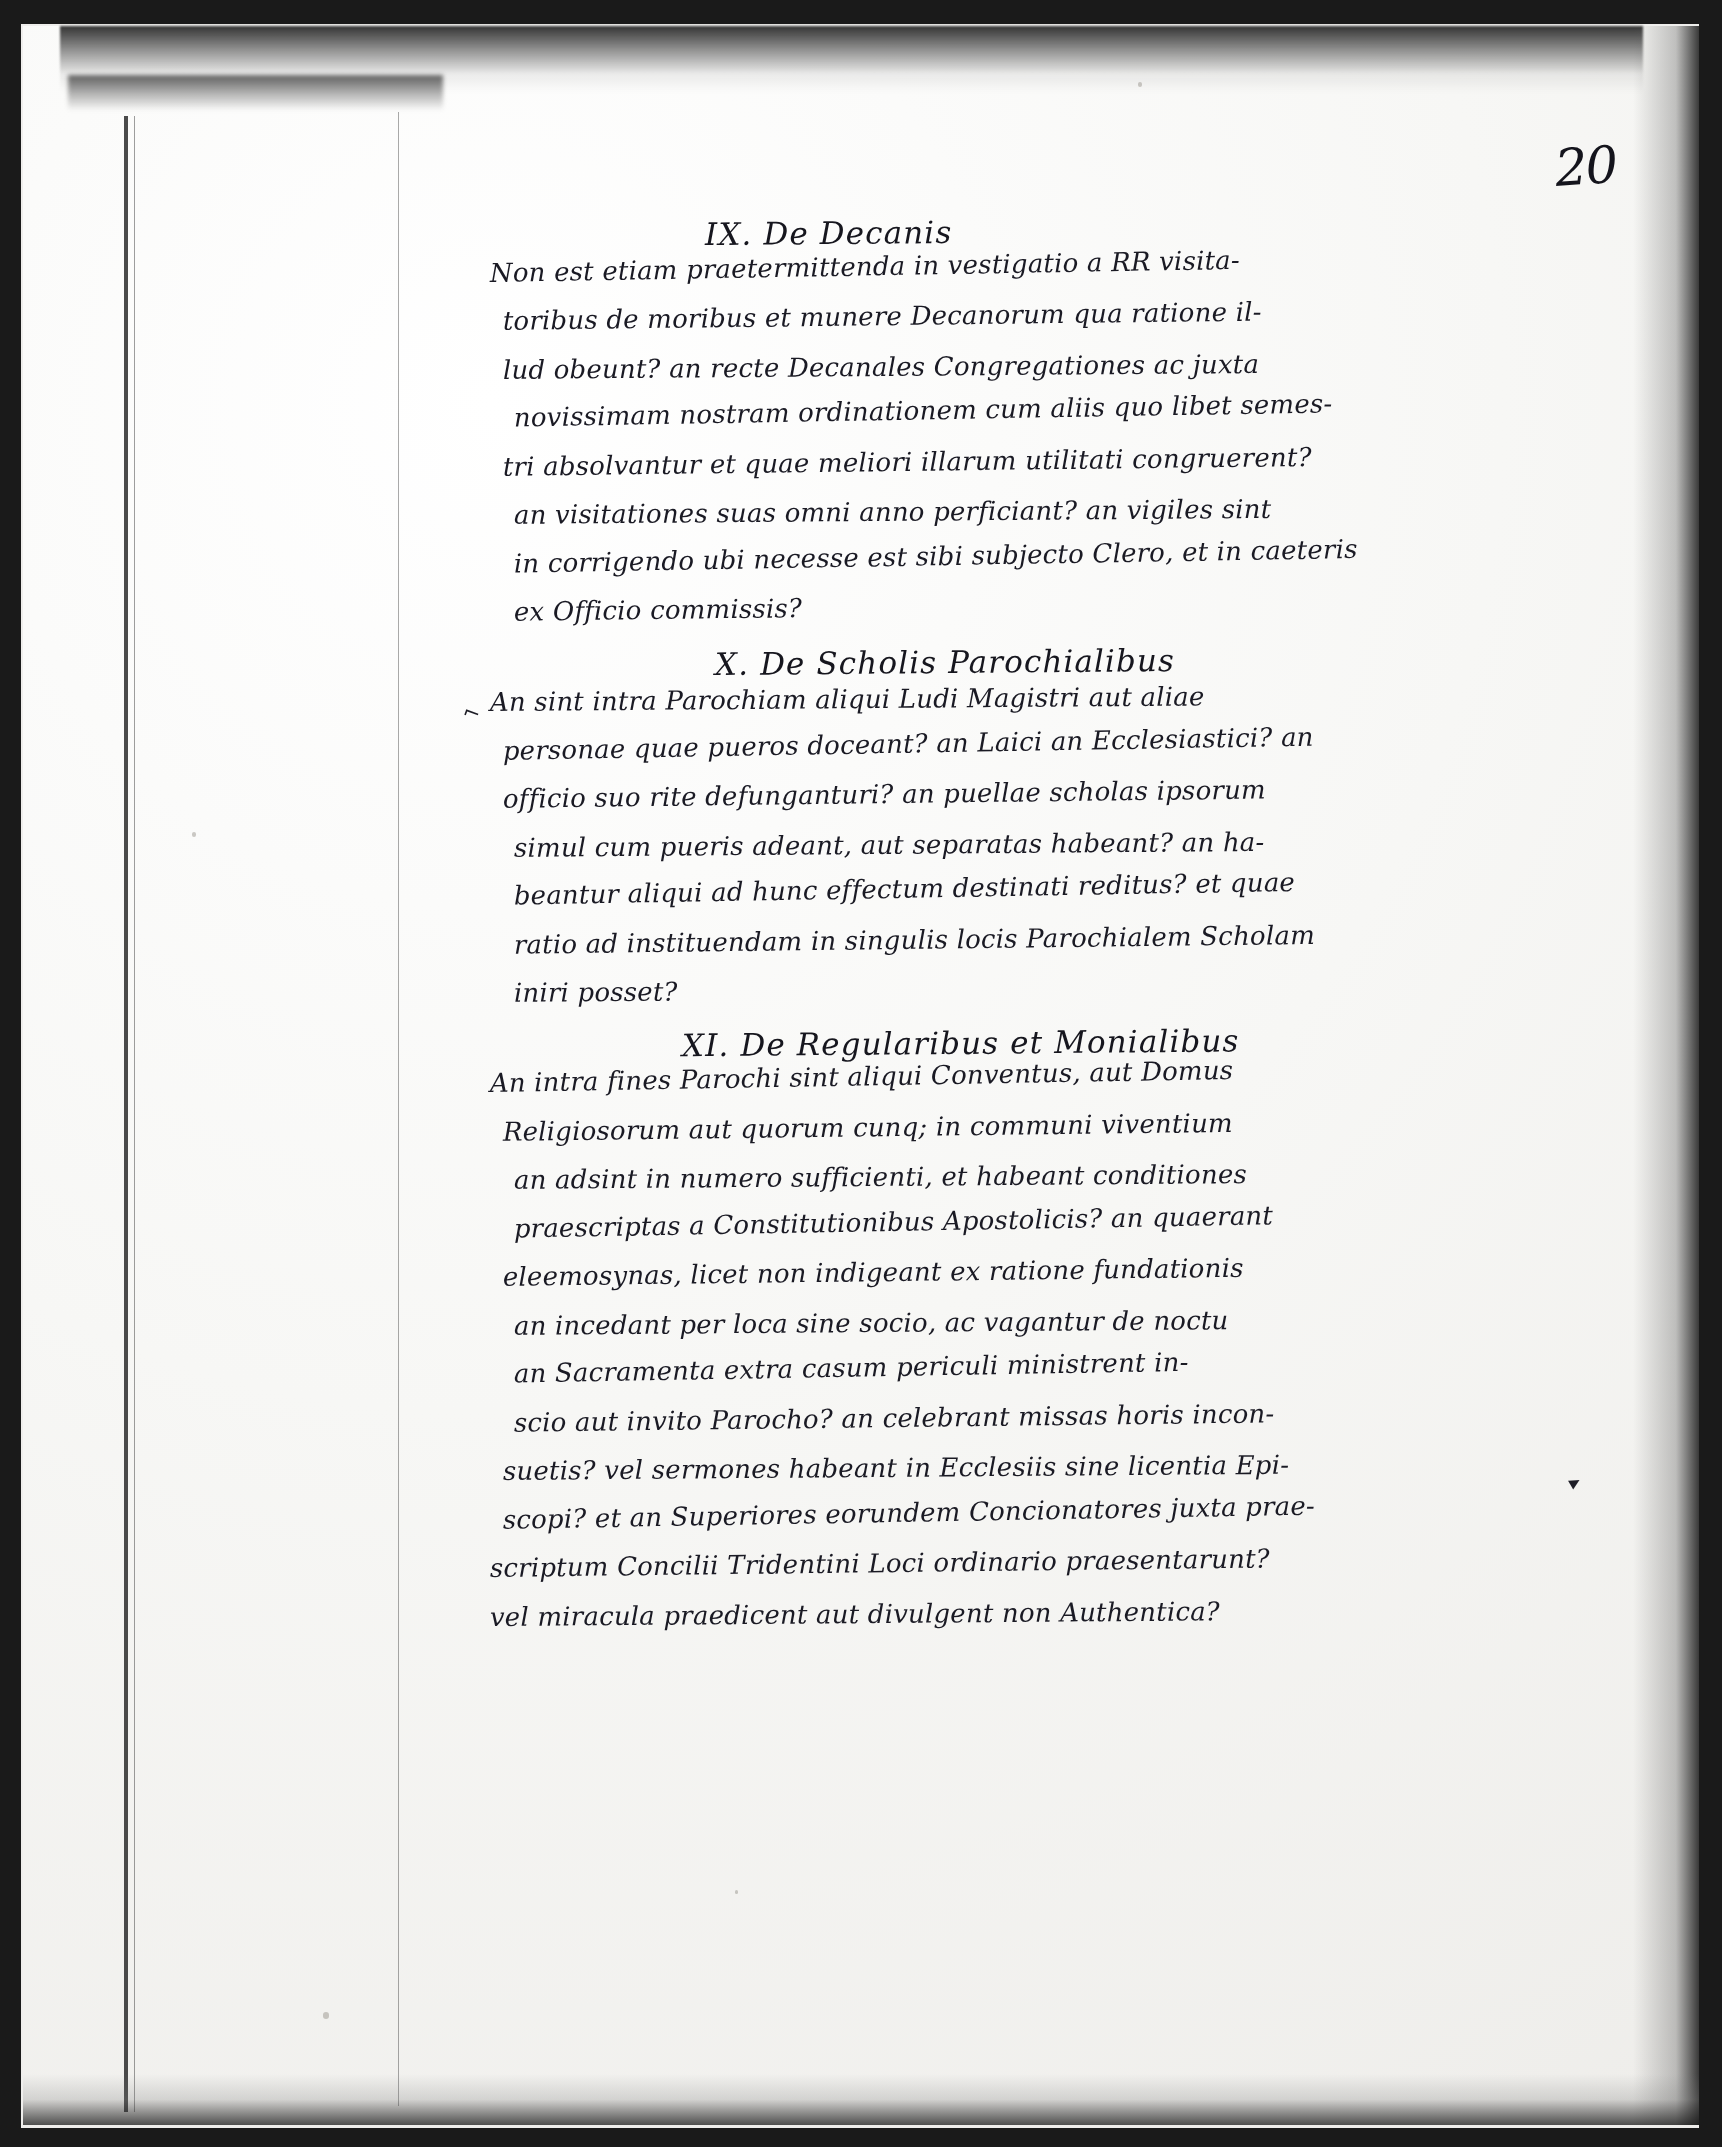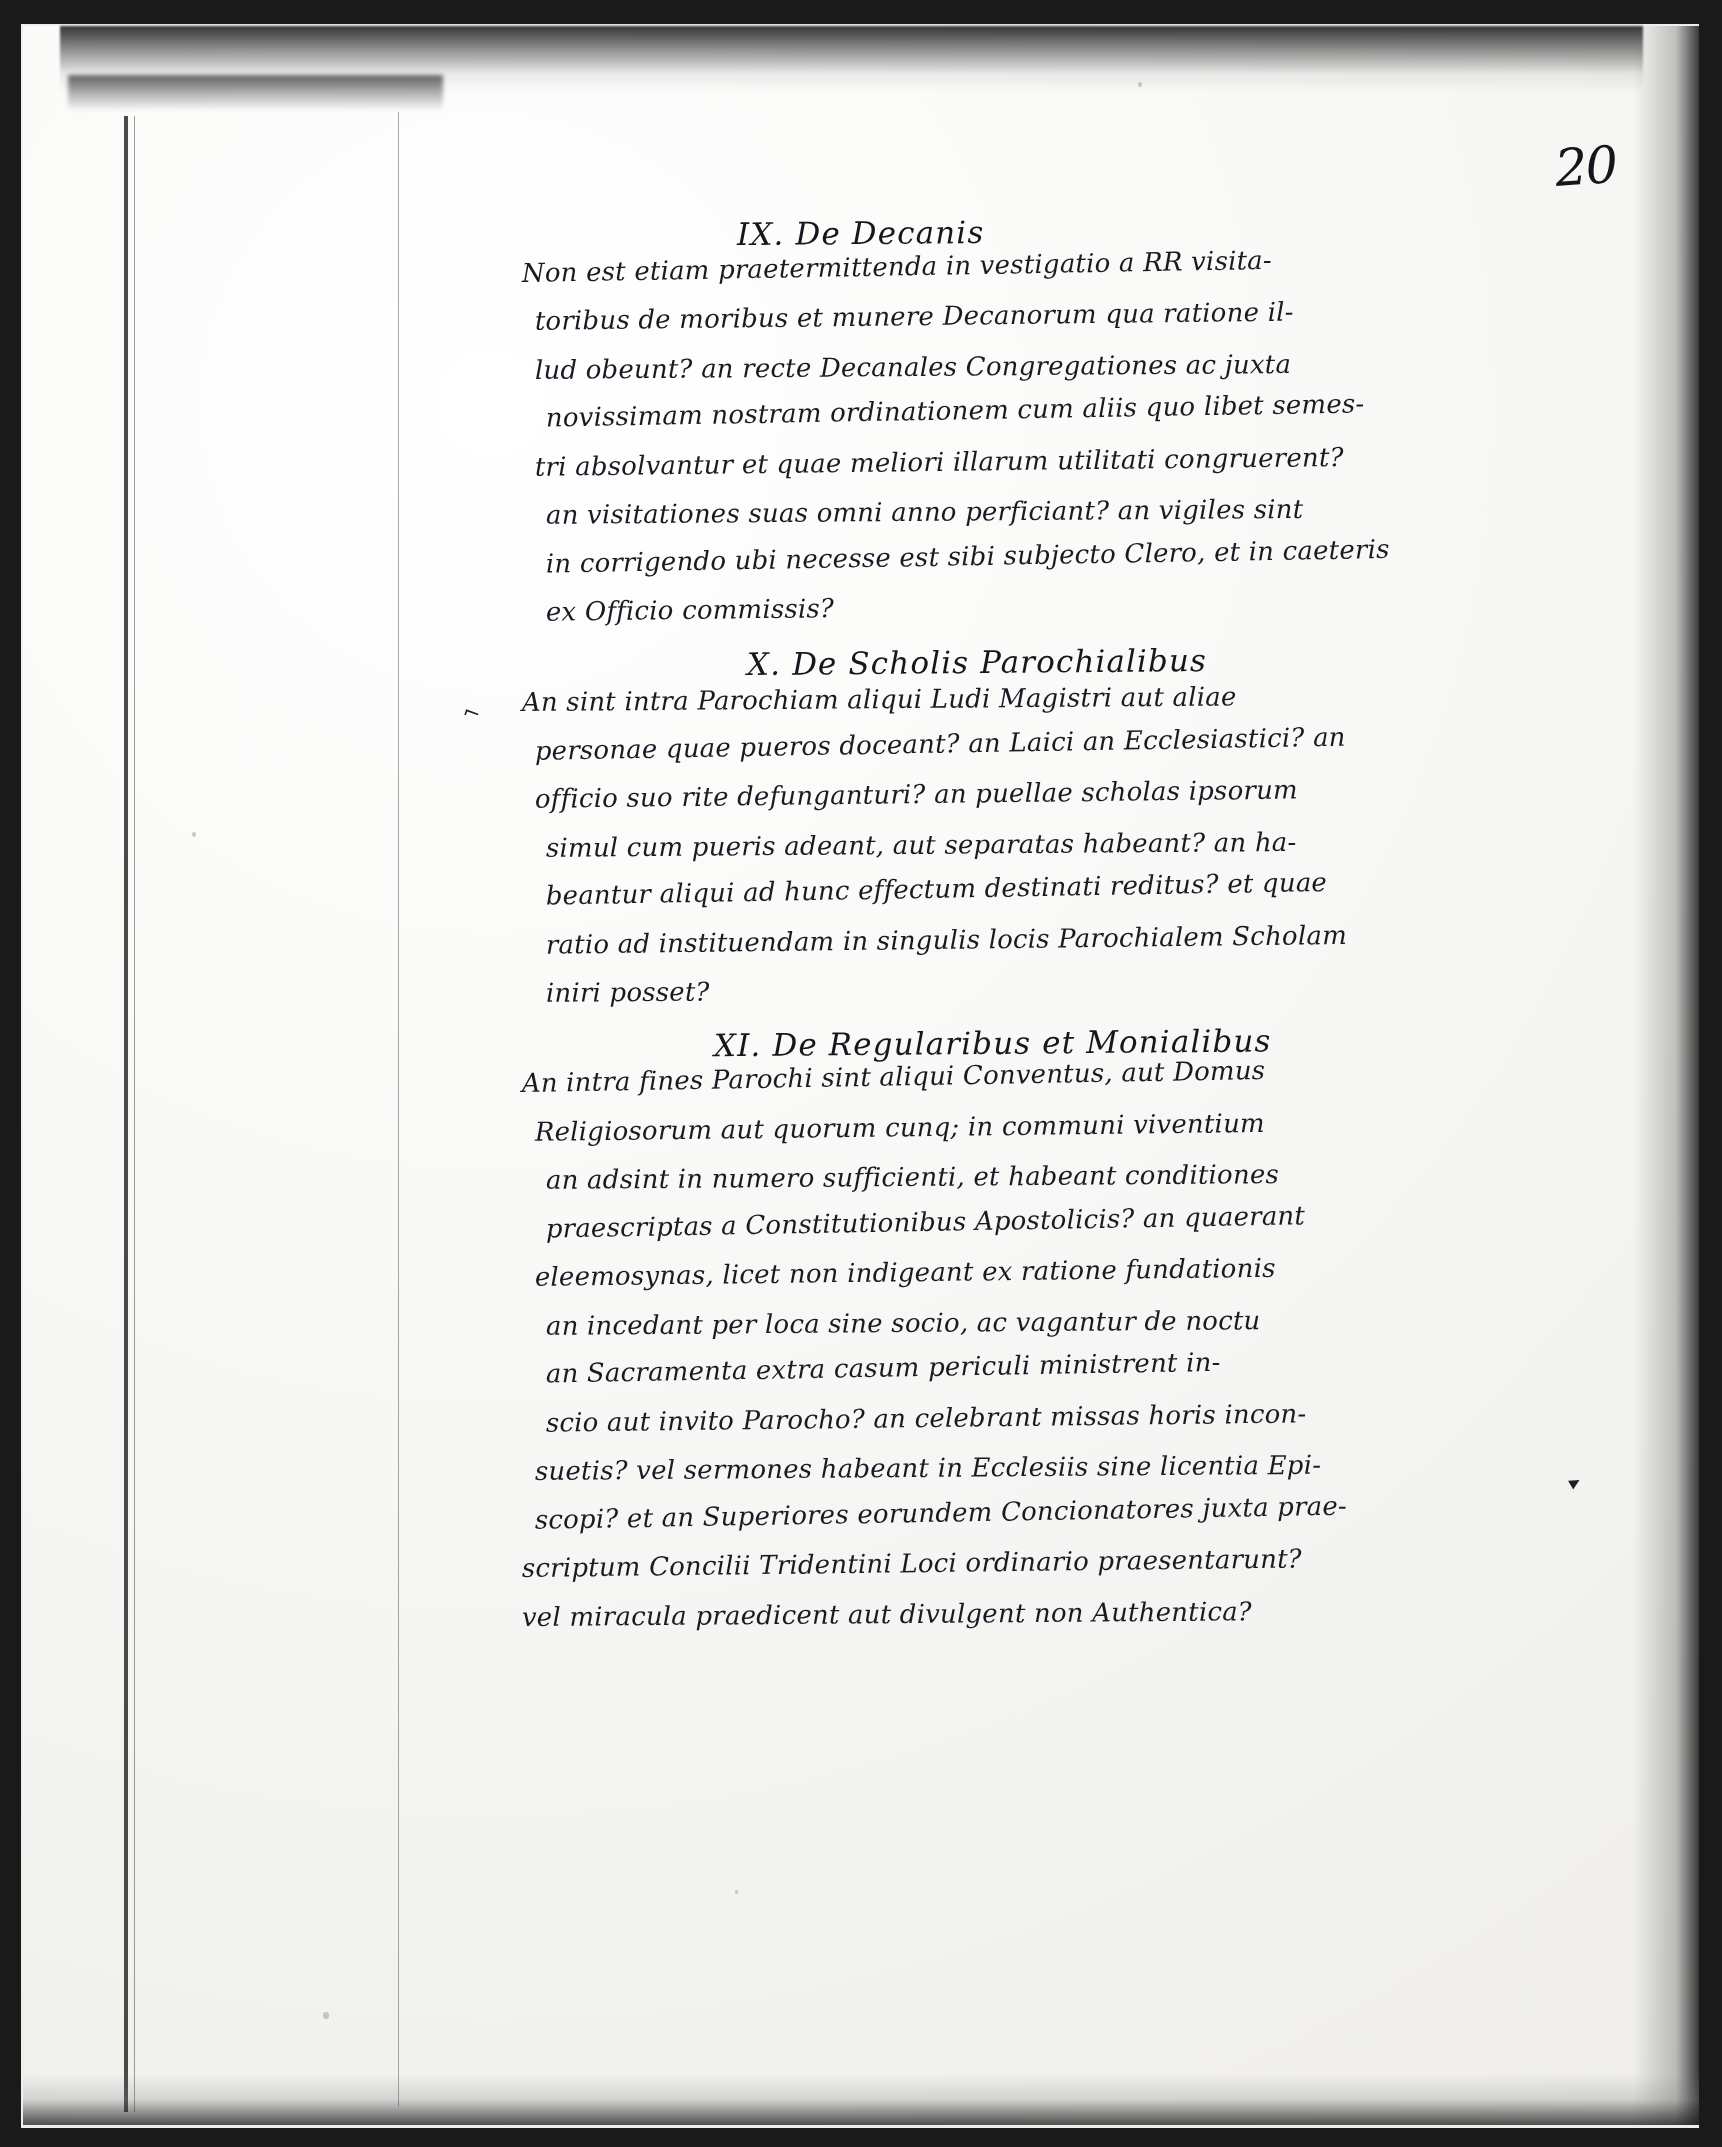--- a/index.html
+++ b/index.html
@@ -106,21 +106,21 @@
     font-family: "DejaVu Serif", serif;
     font-size: 51px;
     font-style: italic;
     color: #14141c;
     transform: rotate(-4deg);
     letter-spacing: -1.9px;
   }
 
   .textblock {
     position: absolute;
-    left: 499px;
+    left: 467px;
     top: 192px;
     width: 937px;
   }
 
   .heading {
     font-family: "DejaVu Serif", serif;
     font-style: italic;
     font-size: 31px;
     color: #16161e;
     letter-spacing: 1.1px;

